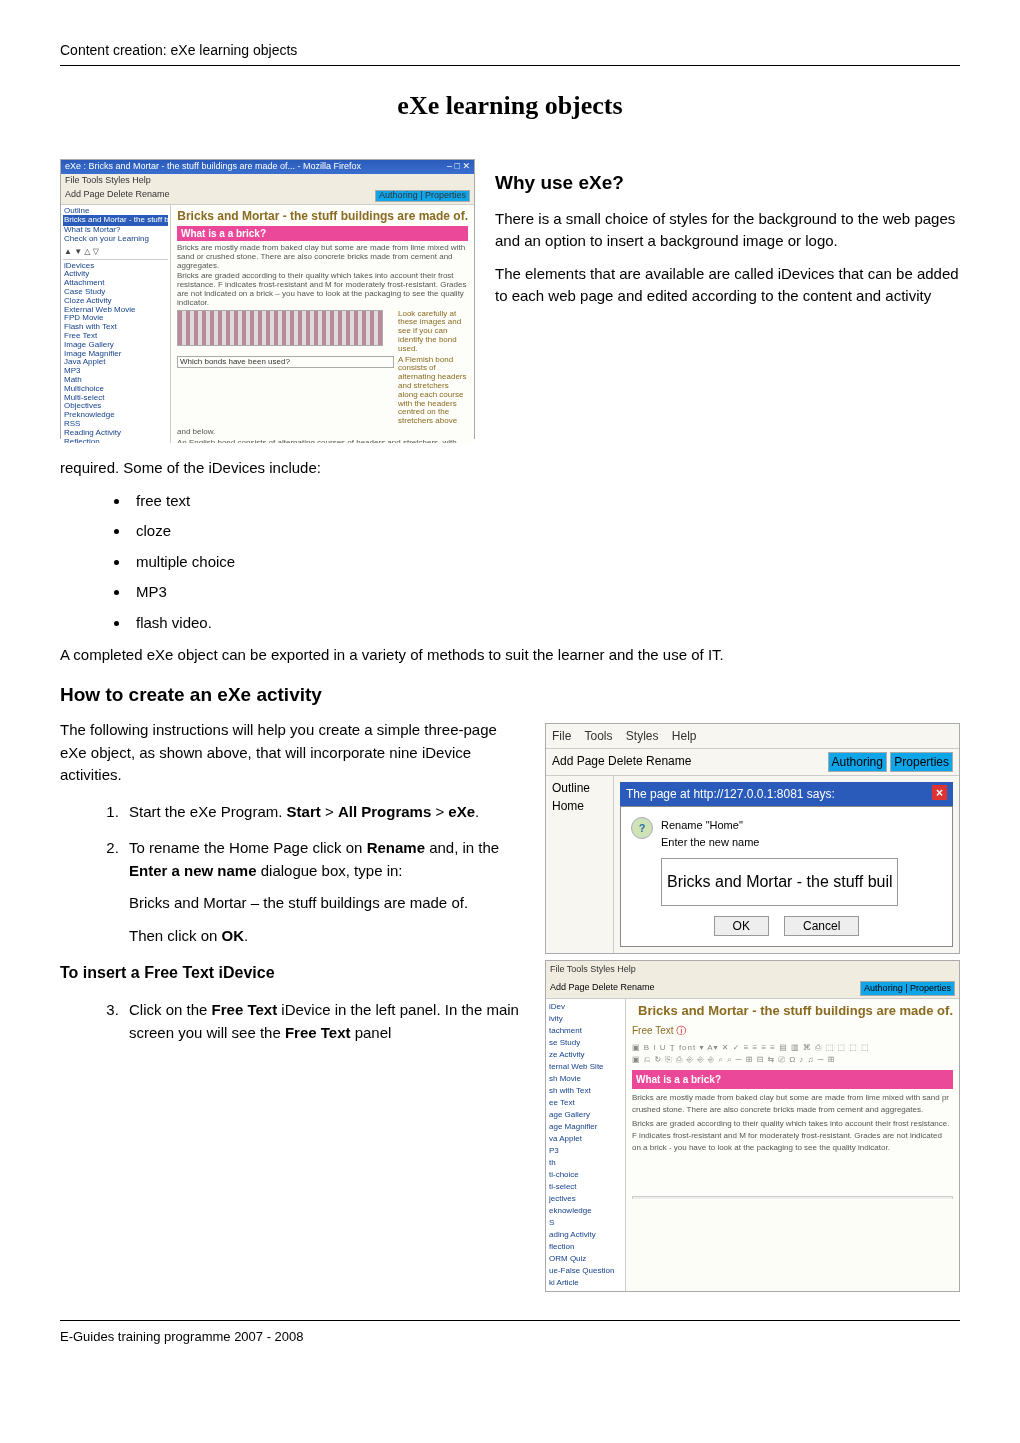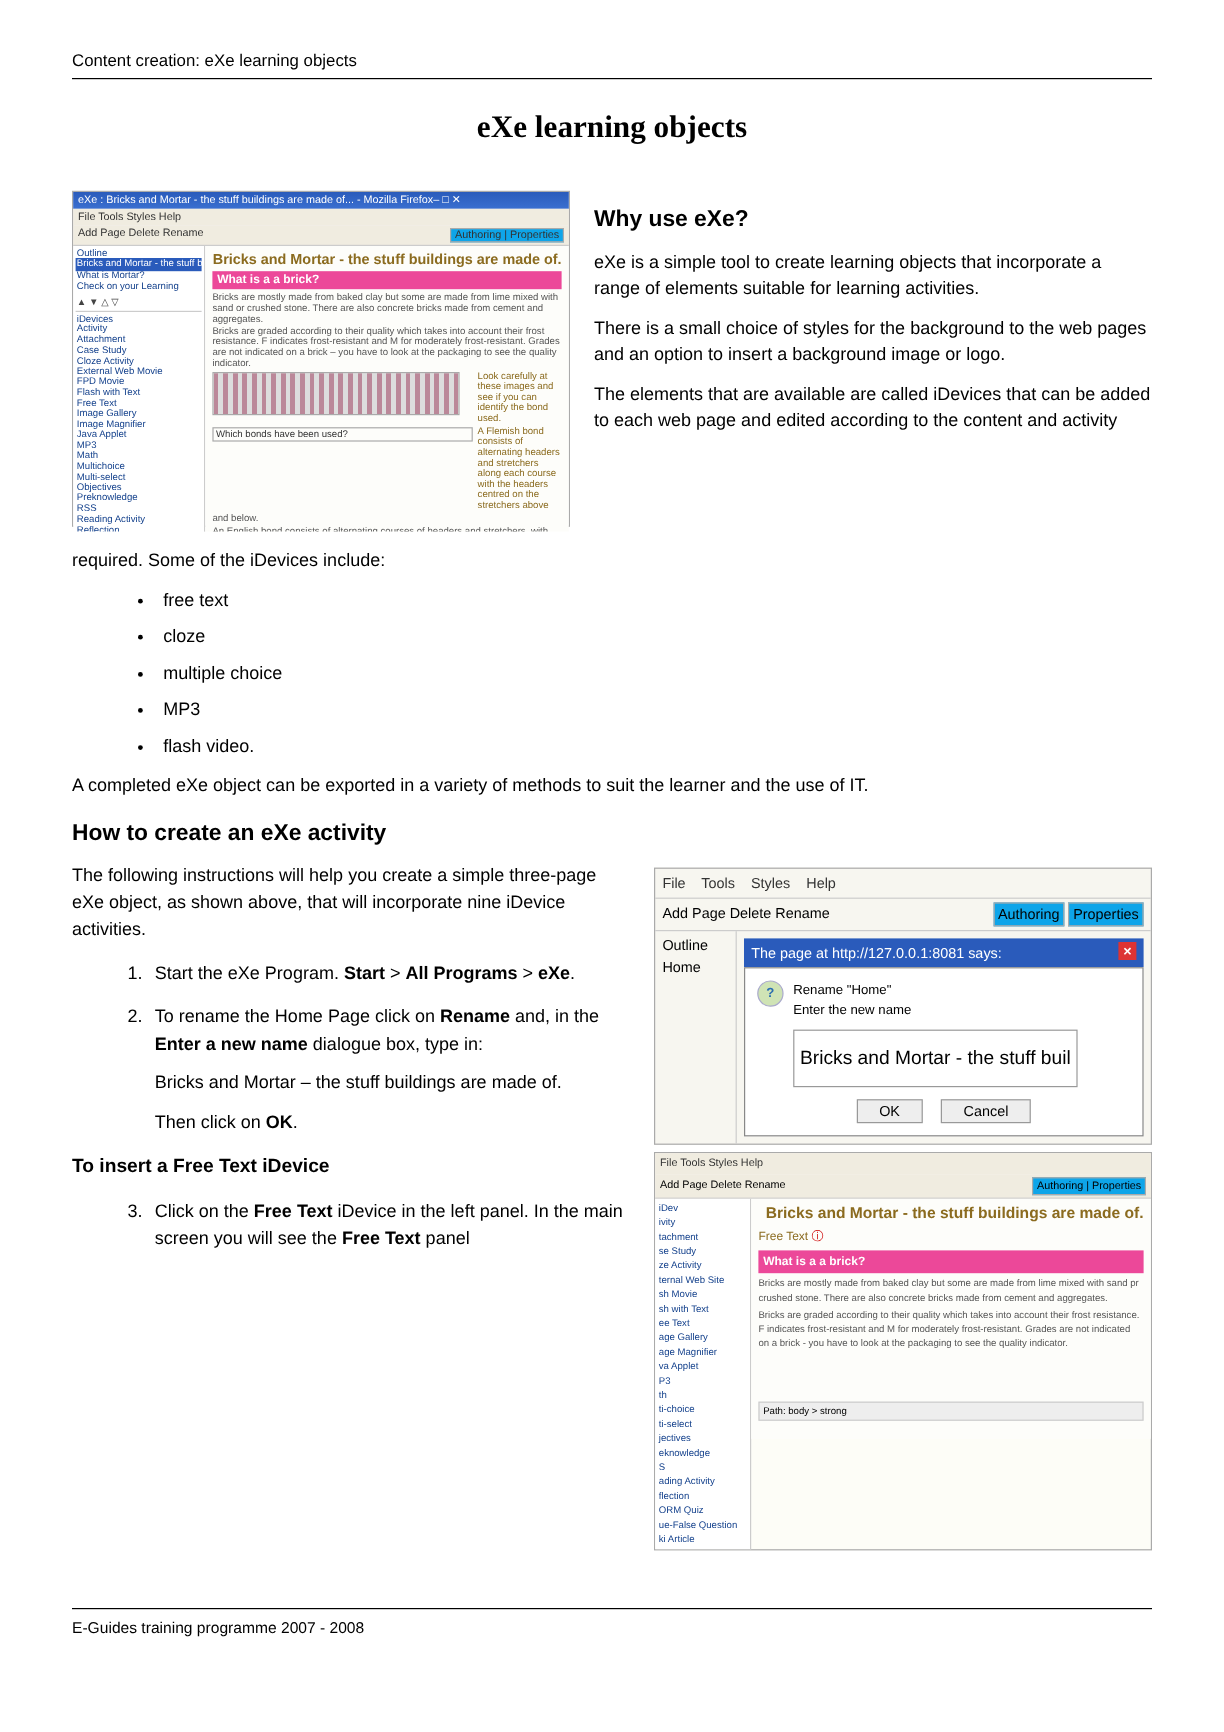--- a/index.html
+++ b/index.html
@@ -48,21 +48,21 @@
       float: right;
       width: 415px;
       margin: 4px 0 8px 20px;
     }
     .exe-titlebar {
       background: linear-gradient(#2a5bbb, #3a6fd0);
       color: #fff;
       padding: 2px 4px;
       font-size: 9px;
       display: flex;
-      justify-content: flex-start;
+      justify-content: space-between;
     }
     .exe-menubar {
       background: #f0ece0;
       font-size: 9px;
       padding: 2px 4px;
       color: #333;
     }
     .exe-toolbar {
       background: #f0ece0;
       font-size: 9px;
@@ -114,21 +114,21 @@
     .exe-col { color: #8b6b1f; font-size: 8px; }
     ul.bullets { list-style: disc; margin: 10px 0 10px 70px; }
     ul.bullets li { margin: 8px 0; padding-left: 6px; }
     ol.steps { list-style: decimal; margin: 10px 0 10px 45px; }
     ol.steps li { margin: 14px 0 14px 18px; padding-left: 6px; }
     ol.steps li p { margin: 10px 0 0 0; }
     .clear { clear: both; }
     .footer-line {
       border-top: 1px solid #000;
       padding-top: 6px;
-      margin-top: 40px;
+      margin-top: 20px;
       font-size: 13px;
     }
     .dialog-shot {
       border: 1px solid #aaa;
       background: #f7f6f0;
       font-size: 11px;
       margin-bottom: 6px;
     }
     .dialog-menubar { padding: 3px 6px; font-size: 12px; color: #333; }
     .dialog-menubar span { margin-right: 10px; }
@@ -234,21 +234,20 @@
           </div>
           <div style="width:70px" class="exe-col">A Flemish bond consists of alternating headers and stretchers along each course with the headers centred on the stretchers above</div>
         </div>
         <div class="exe-bodytext">and below.</div>
         <div class="exe-bodytext">An English bond consists of alternating courses of headers and stretchers, with the alternative headers centred over and under the vertical joints of the stretchers.</div>
       </div>
     </div>
   </div>
 
   <h2>Why use eXe?</h2>
-  <p>eXe is a simple tool to create learning objects that incorporate a range of elements suitable for learning activities.</p>
   <p>There is a small choice of styles for the background to the web pages and an option to insert a background image or logo.</p>
   <p>The elements that are available are called iDevices that can be added to each web page and edited according to the content and activity</p>
 </div>
 <div class="clear"></div>
 <p>required. Some of the iDevices include:</p>
 
 <ul class="bullets">
   <li>free text</li>
   <li>cloze</li>
   <li>multiple choice</li>
@@ -335,20 +334,21 @@
           <div>S</div>
           <div>ading Activity</div>
           <div>flection</div>
           <div>ORM Quiz</div>
           <div>ue-False Question</div>
           <div>ki Article</div>
         </div>
         <div class="exe-main">
           <div class="exe-main-title">Bricks and Mortar - the stuff buildings are made of.</div>
           <div style="color:#8b6b1f;font-size:10px;margin:4px 0"><span>Free Text</span> <span style="color:#c00">ⓘ</span></div>
+          <div class="toolbar-icons">▣ B I U Ṯ font ▾ A▾ ✕ ✓ ≡ ≡ ≡ ≡ ▤ ▥ ⌘ ⎙ ⬚ ⬚ ⬚ ⬚<br>▣ ⎌ ↻ ⎘ ⎙ ⎆ ⎆ ⎆ ⌕ ⌕ ─ ⊞ ⊟ ⇆ ⎚ Ω ♪ ♫ ─ ⊞</div>
           <div class="exe-subhead" style="margin-top:4px">What is a a brick?</div>
           <div class="exe-bodytext">Bricks are mostly made from baked clay but some are made from lime mixed with sand pr crushed stone. There are also concrete bricks made from cement and aggregates.</div>
           <div class="exe-bodytext">Bricks are graded according to their quality which takes into account their frost resistance. F indicates frost-resistant and M for moderately frost-resistant. Grades are not indicated on a brick - you have to look at the packaging to see the quality indicator.</div>
           <div style="height:40px"></div>
           <div style="background:#eee;border:1px solid #ccc;font-size:8px;padding:1px 3px">Path: body &gt; strong</div>
 
         </div>
       </div>
     </div>
   </div>

